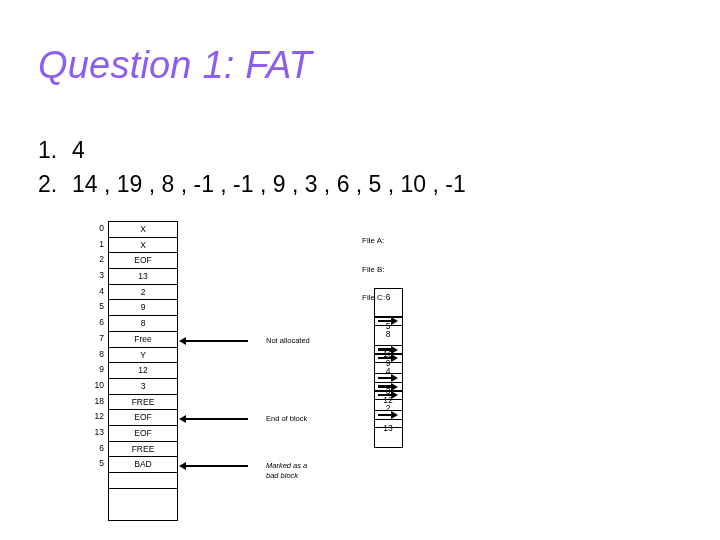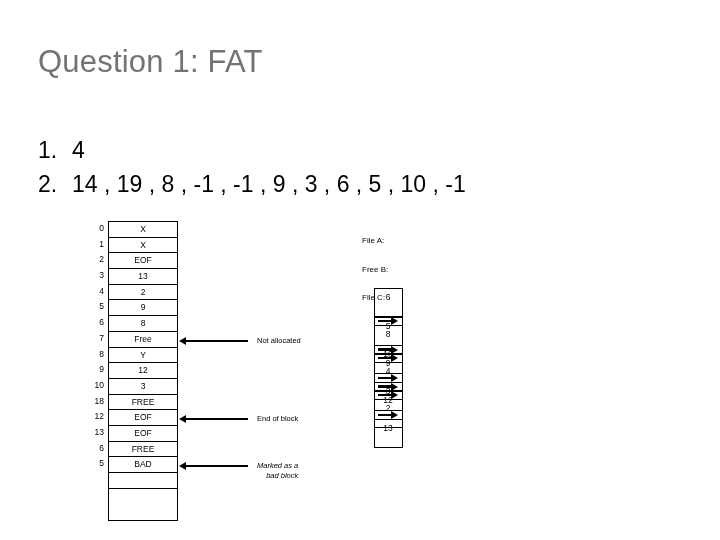--- a/index.html
+++ b/index.html
@@ -14,25 +14,26 @@
     color: #000000;
     overflow: hidden;
     position: relative;
   }
 
   
   .slide-title {
     position: absolute;
     left: 38px;
     top: 44px;
-    font-size: 31px;
+    font-size: 38px;
     font-weight: 400;
     letter-spacing: 0.2px;
-    color: #737373;
+    color: #8b5cf6;
     white-space: nowrap;
+    font-style: italic;
   }
 
   
   .answer-list {
     position: absolute;
     left: 38px;
     top: 133px;
     width: 620px;
   }
   .answer-row {
@@ -110,24 +111,23 @@
   .ann-line {
     height: 2px;
     background: #000;
     margin-top: 3px;
     flex: 0 0 auto;
   }
   .ann-label {
     font-size: 7.5px;
     line-height: 9.5px;
     color: #000;
-    margin-left: 9px;
+    margin-left: 18px;
     margin-top: -1px;
     white-space: pre-line;
-    text-align: right;
   }
 
   
   .chains {
     position: absolute;
     left: 362px;
     top: 236px;
   }
   .chain-row {
     display: flex;
@@ -296,21 +296,21 @@
     </span>
     <span class="chain-box">4</span>
     <span class="chain-arrow">
       <span class="shaft" style="width:13px;"></span>
         <span class="head"></span>
     </span>
     <span class="chain-box">2</span>
   </div>
 
   <div class="chain-row">
-    <span class="chain-label">Free B:</span>
+    <span class="chain-label">File B:</span>
     <span class="chain-box">5</span>
     <span class="chain-arrow">
       <span class="shaft" style="width:13px;"></span>
         <span class="head"></span>
     </span>
     <span class="chain-box">9</span>
     <span class="chain-arrow">
       <span class="shaft" style="width:13px;"></span>
         <span class="head"></span>
     </span>

